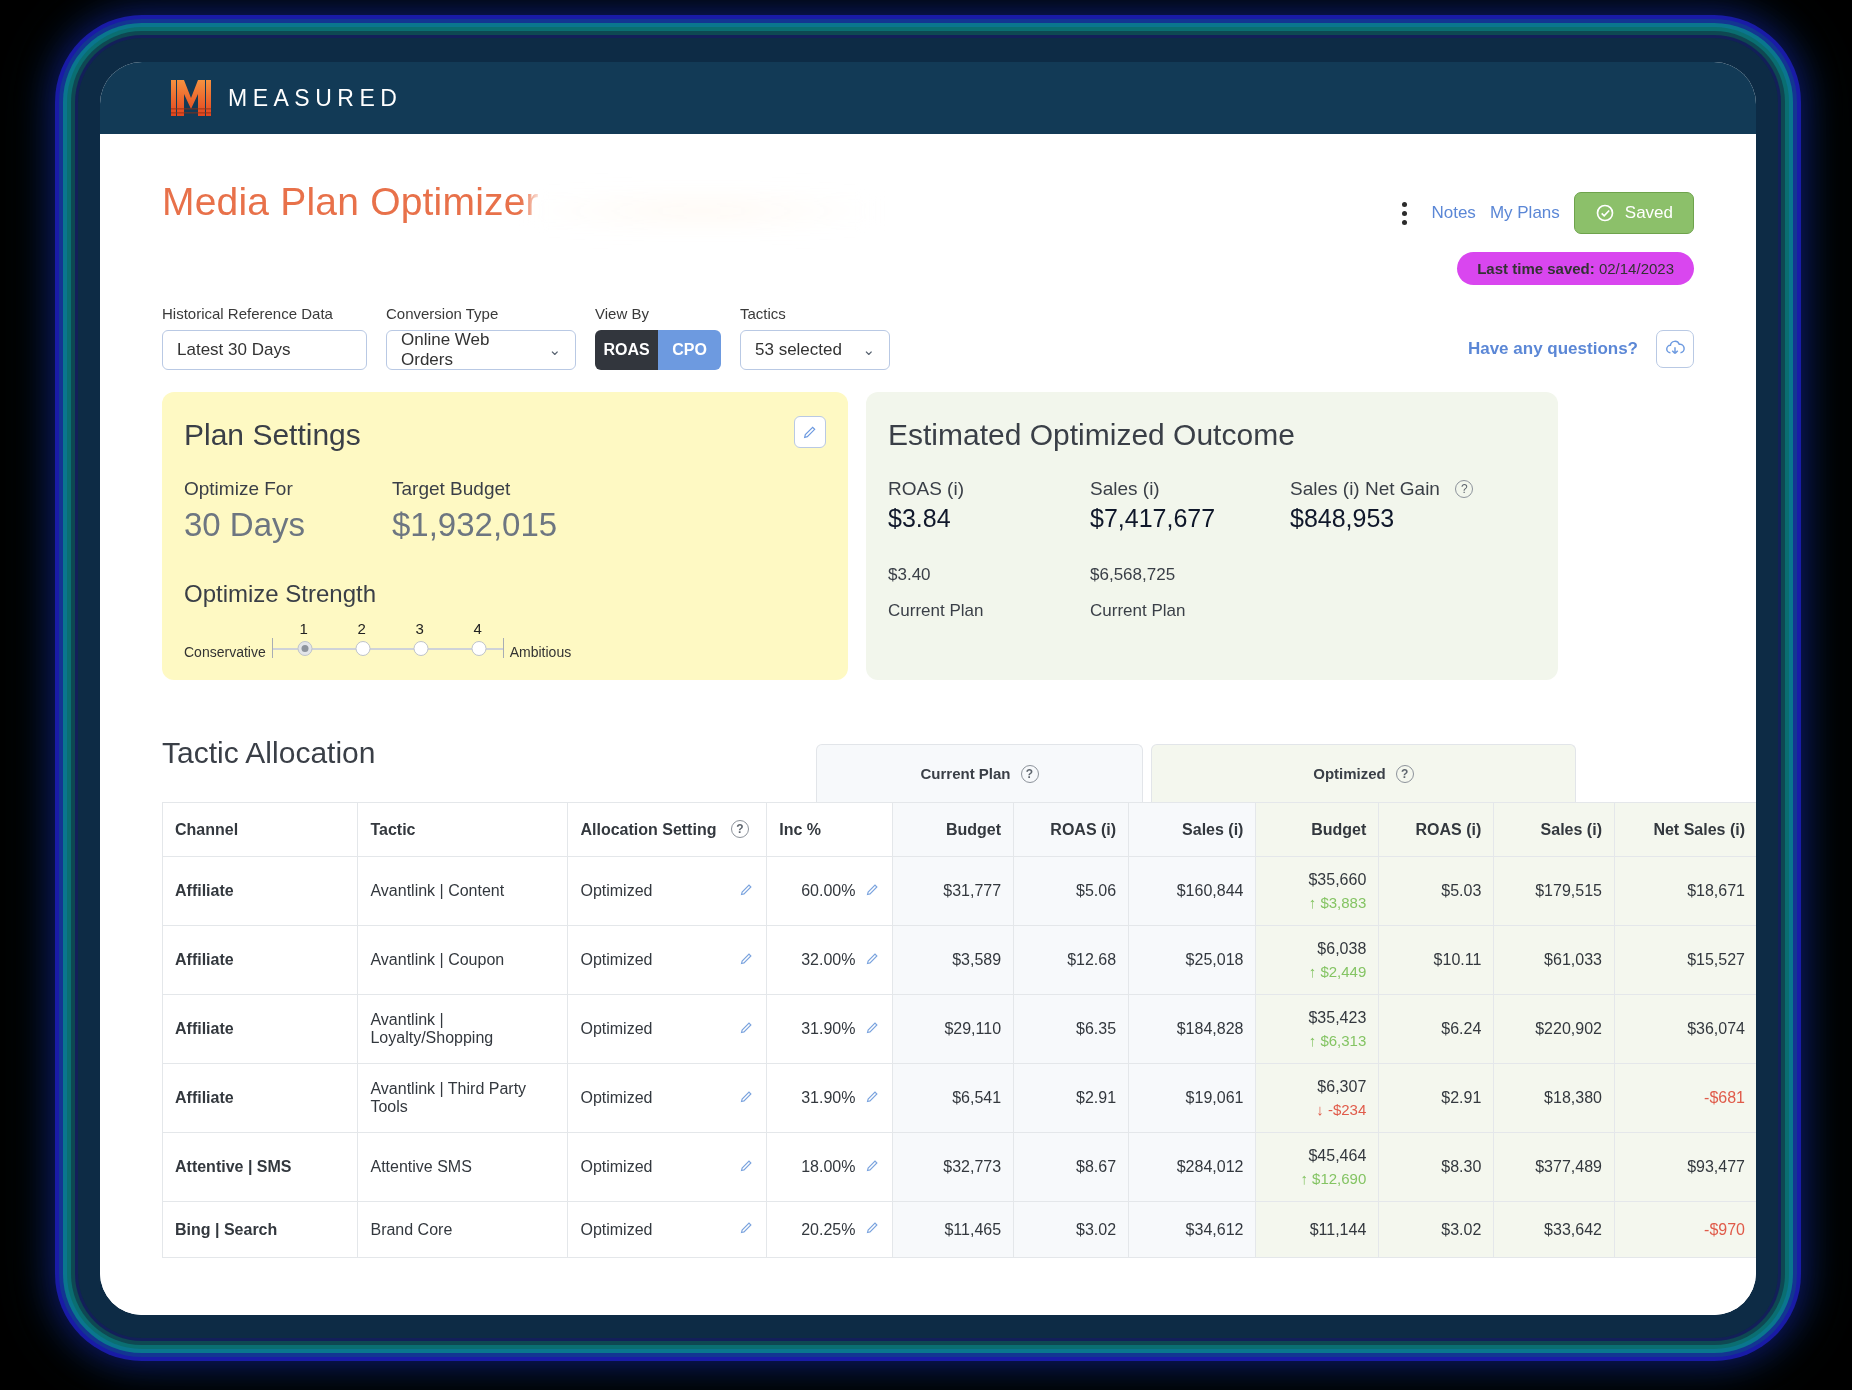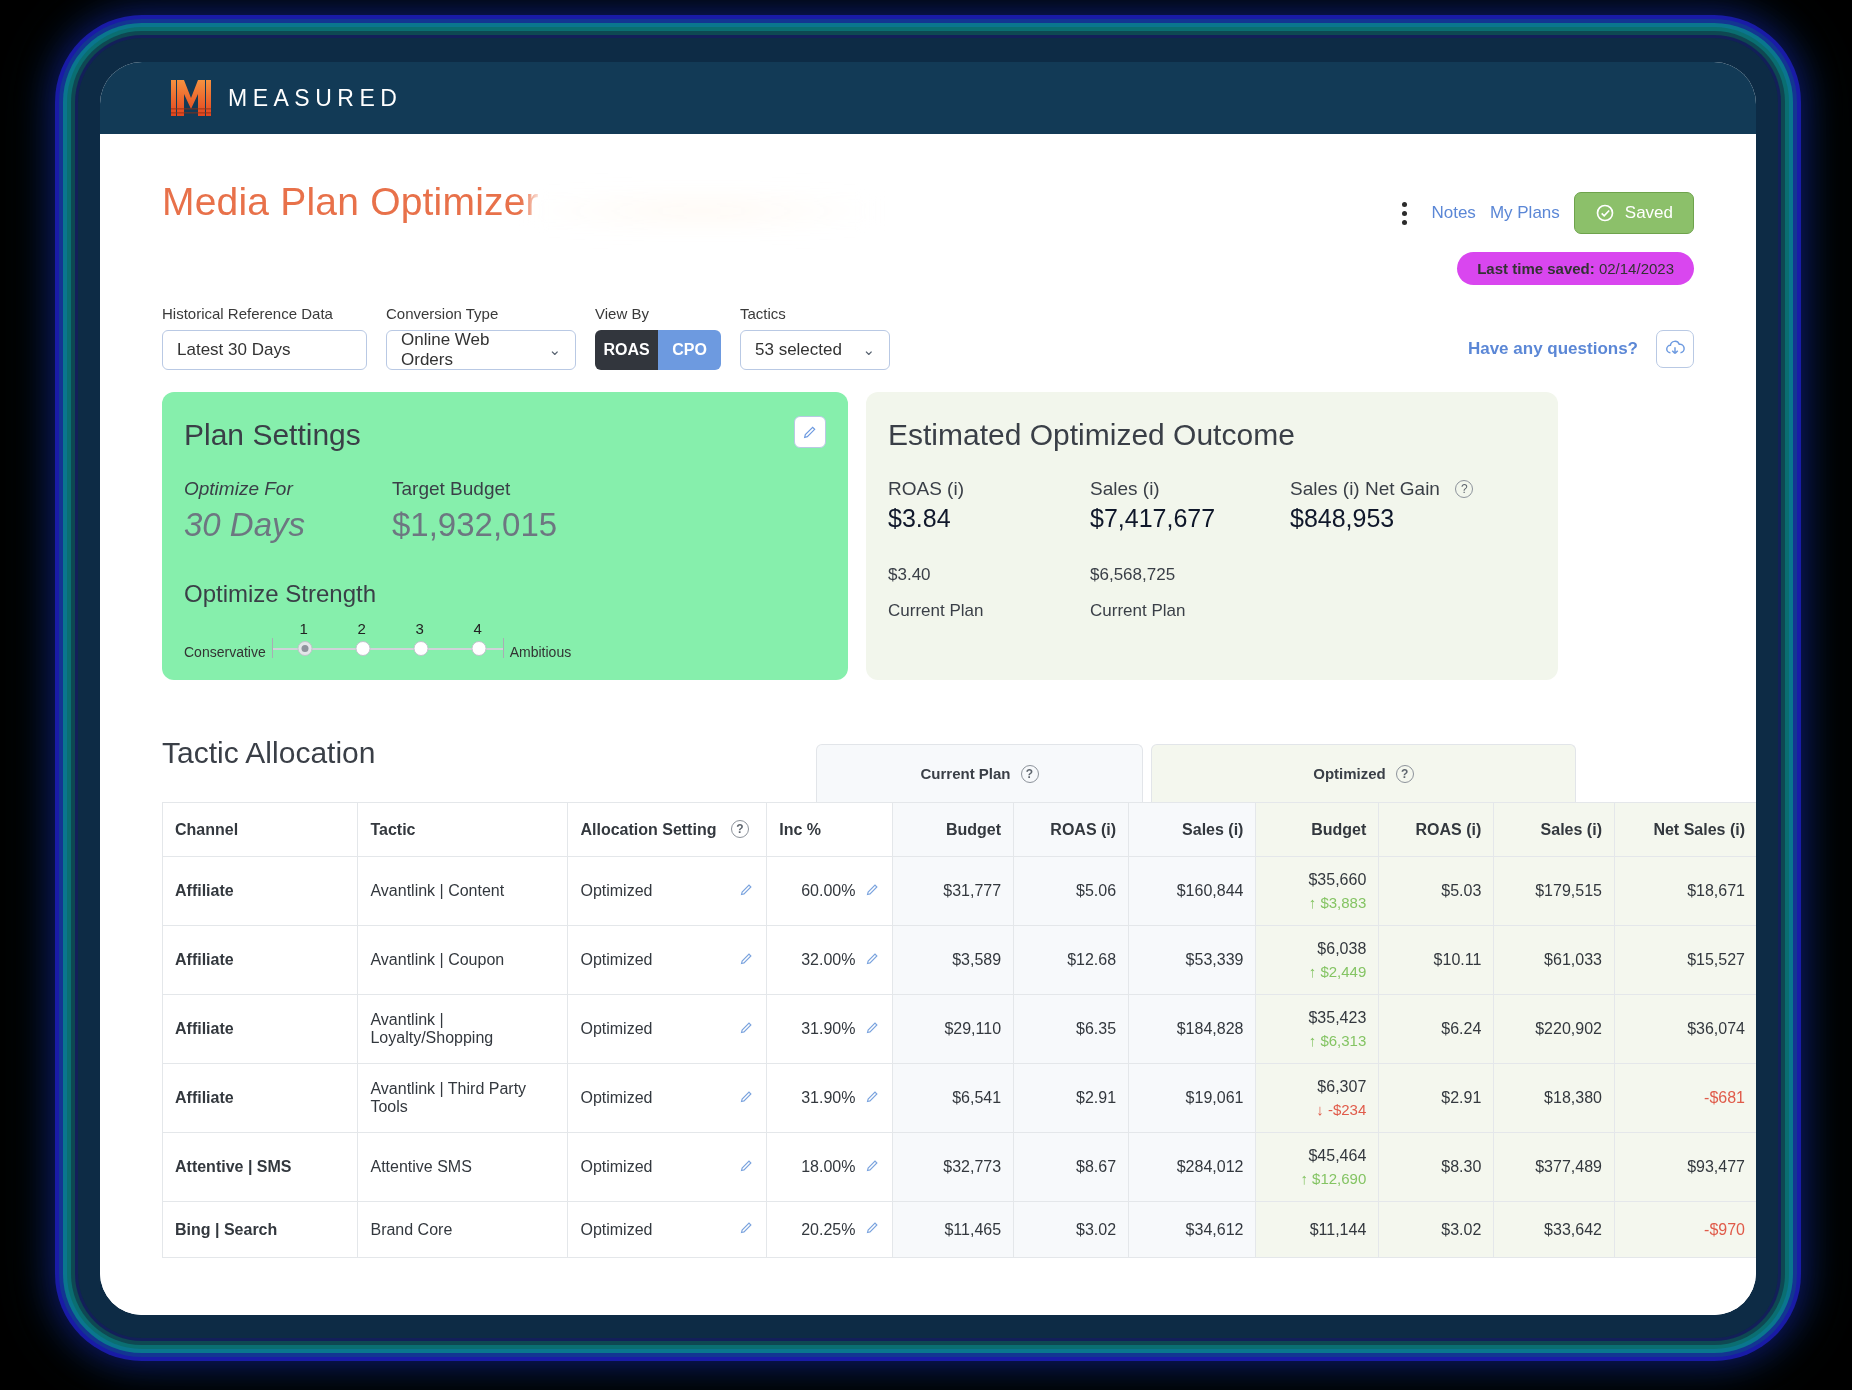--- a/index.html
+++ b/index.html
@@ -109,34 +109,34 @@
   .questions-link { color:#5b87d6; font-size:17px; font-weight:700; cursor:pointer; }
   .dl-btn {
     width:38px; height:38px; border:1px solid #b9c9e4; border-radius:7px;
     display:flex; align-items:center; justify-content:center; cursor:pointer; background:#fff;
   }
   .dl-btn svg { width:22px; height:22px; }
 
   
   .cards { display:flex; gap:18px; margin-top: 22px; }
   .card { border-radius:12px; padding: 26px 22px 30px 22px; }
-  .card-plan { background:#86efac; width: 686px; position:relative; height:288px;}
+  .card-plan { background:#fef9c3; width: 686px; position:relative; height:288px;}
   .card-out  { background:#f2f6ec; width: 692px; height:288px;}
   .card-h { font-size:30px; font-weight:400; color:#3a3f47; }
   .edit-btn {
     position:absolute; right:22px; top:24px;
     width:32px; height:32px; border:1px solid #b9c9e4; border-radius:6px;
     display:flex; align-items:center; justify-content:center; background:#fff; cursor:pointer;
   }
   .edit-btn svg { width:16px; height:16px; }
 
   .kpis { display:flex; margin-top: 26px; }
   .kpi-lbl { font-size:19px; color:#3a3f47; }
   .kpi-val { font-size:33px; color:#6d7681; font-weight:400; margin-top:6px;}
-  .k1 { width:208px;font-style:italic; } .k2 { width:240px; }
+  .k1 { width:208px; } .k2 { width:240px; }
 
   .strength-lbl { font-size:24px; color:#3a3f47; margin-top:36px; }
   .slider { margin-top:12px; display:flex; align-items:flex-end; }
   .sl-side { font-size:14px; color:#333; }
   .track-wrap { position:relative; margin:0 6px; padding-bottom:2px;}
   .ticknums { display:flex; position:relative; height:18px; }
   .ticknums span {
     position:absolute; font-size:15px; color:#222; transform:translateX(-50%);
   }
   .track {
@@ -435,21 +435,21 @@
               <td>
                 <div class="cellflex">
                   <span style="margin-left:auto;padding-right:10px">32.00%</span>
                   <span><svg class="pencil" viewBox="0 0 24 24" fill="none" stroke="#7aa3de" stroke-width="1.8">
                       <path d="M4 20l4-1 11-11-3-3L5 16l-1 4z"></path>
                     </svg></span>
                 </div>
               </td>
               <td class="cur num">$3,589</td>
               <td class="cur num">$12.68</td>
-              <td class="cur num">$53,339</td>
+              <td class="cur num">$25,018</td>
               <td class="opt num">$6,038<div class="delta up">↑ $2,449</div></td>
               <td class="opt num">$10.11</td>
               <td class="opt num">$61,033</td>
               <td class="opt num">$15,527</td>
             </tr>
             <tr>
               <td class="chan">Affiliate</td>
               <td>Avantlink | Loyalty/Shopping</td>
               <td>
                 <div class="cellflex">

